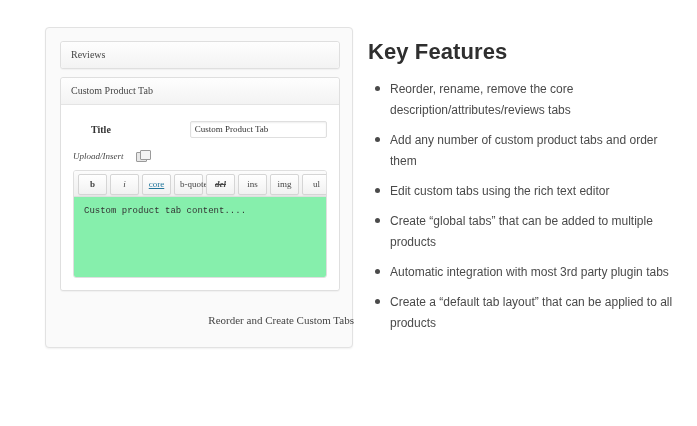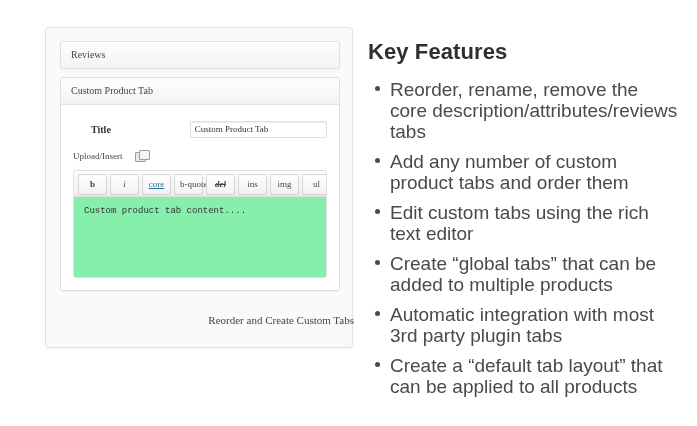--- a/index.html
+++ b/index.html
@@ -101,20 +101,21 @@
     padding: 0 4px;
     box-sizing: border-box;
   }
 
   
   .row-upload {
     display: flex;
     align-items: center;
     gap: 12px;
     margin-bottom: 8px;
+    font-style: italic;
   }
   .row-upload .lbl {
     font-family: "Liberation Serif", serif;
     font-size: 9px;
     color: #464646;
   }
   .media-icon {
     width: 14px;
     height: 12px;
     position: relative;
@@ -203,21 +204,21 @@
     color: #2f2f2f;
     letter-spacing: 0.1px;
   }
   .features ul {
     margin: 0;
     padding: 0 0 0 20px;
     list-style: none;
   }
   .features li {
     position: relative;
-    font-size: 19px;
+    font-size: 12px;
     line-height: 21px;
     color: #4a4a4a;
     margin-bottom: 9px;
     padding-left: 2px;
   }
   .features li .bullet {
     position: absolute;
     left: -13px;
     top: 7px;
     width: 5px;

